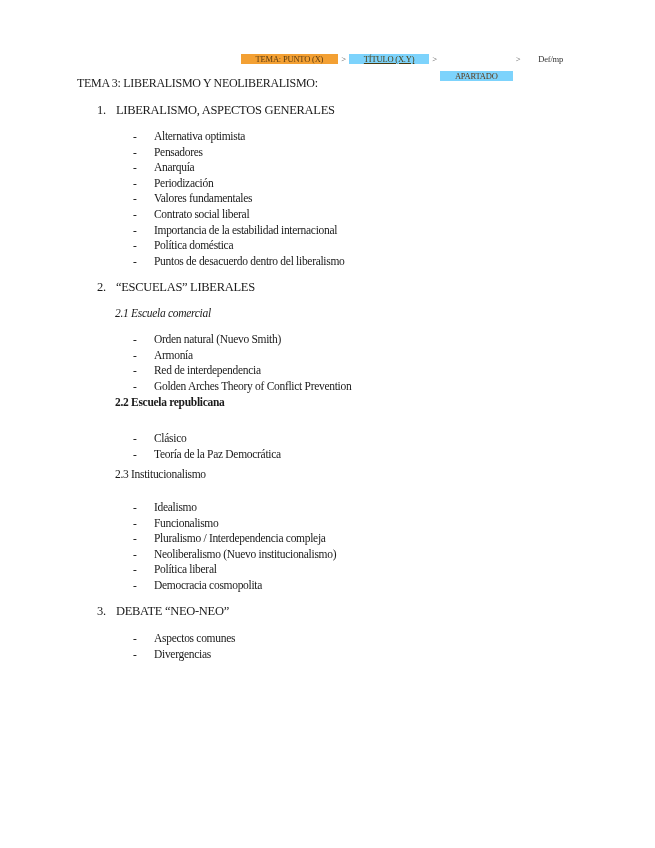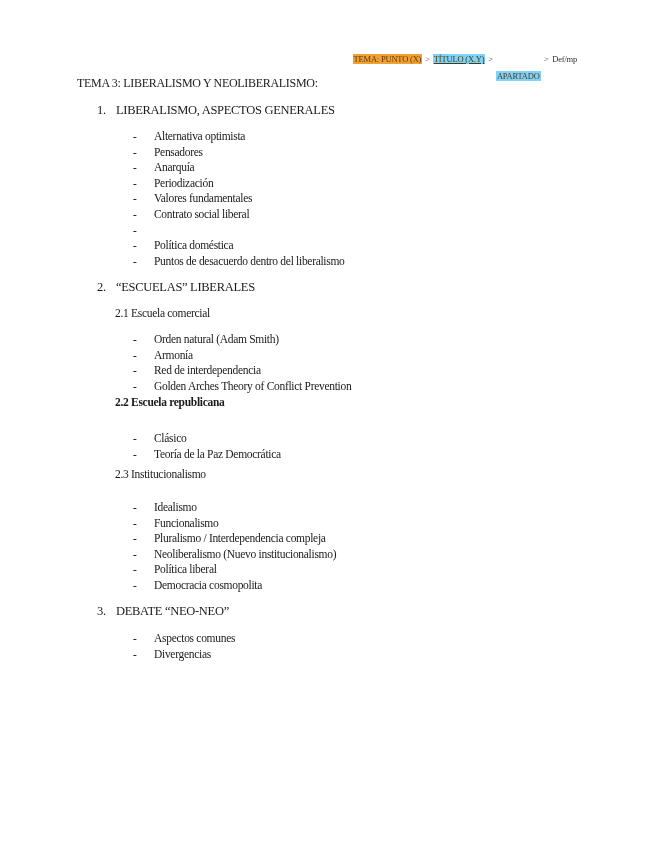--- a/index.html
+++ b/index.html
@@ -7,21 +7,21 @@
     width: 655px; height: 848px; position: relative; overflow: hidden;
     font-family: "DejaVu Serif", "Liberation Serif", serif;
     color: #1a1a1a;
   }
   .page { position: absolute; inset: 0; font-family: "Liberation Serif", serif; }
   .breadcrumb {
     position: absolute; top: 37px; right: 77px;
     font-size: 8.5px; letter-spacing: -0.2px; white-space: nowrap;
     display: flex; align-items: center; gap: 3px; color: #333;
   }
-  .crumb { padding: 0 1px; }
+  .crumb { padding: 0 15px; }
   .crumb.c1 { background: #f3a033; color: #5a3a10; }
   .crumb.c2 { background: #7dd3fc; color: #4a3c10; text-decoration: underline; }
   .crumb.c3 { background: #7dd3fc; color: #5a3a1a; margin-top: 34px; }
   .sep { color: #555; }
   .title {
     position: absolute; left: 77px; top: 76px;
     font-size: 12px; letter-spacing: -0.3px;
   }
   .section {
     position: absolute; left: 97px; font-size: 12.5px; letter-spacing: -0.3px;
@@ -79,41 +79,42 @@
     <li>
         <span class="dash">-</span>
         <span>Valores fundamentales</span>
       </li>
     <li>
         <span class="dash">-</span>
         <span>Contrato social liberal</span>
       </li>
     <li>
         <span class="dash">-</span>
+        <span>Importancia de la estabilidad internacional</span>
       </li>
     <li>
         <span class="dash">-</span>
         <span>Política doméstica</span>
       </li>
     <li>
         <span class="dash">-</span>
         <span>Puntos de desacuerdo dentro del liberalismo</span>
       </li>
   </ul>
 
   <div class="section" style="top:280px;">
     <span class="num">2.</span>
     <span>“ESCUELAS” LIBERALES</span>
   </div>
 
-  <div class="sub" style="top:307px;">2.1 Escuela comercial</div>
+  <div class="sub" style="top:307px;font-style:italic;">2.1 Escuela comercial</div>
   <ul class="list" style="top:332px;">
     <li>
         <span class="dash">-</span>
-        <span>Orden natural (Adam Smith)</span>
+        <span>Orden natural (Nuevo Smith)</span>
       </li>
     <li>
         <span class="dash">-</span>
         <span>Armonía</span>
       </li>
     <li>
         <span class="dash">-</span>
         <span>Red de interdependencia</span>
       </li>
     <li>

